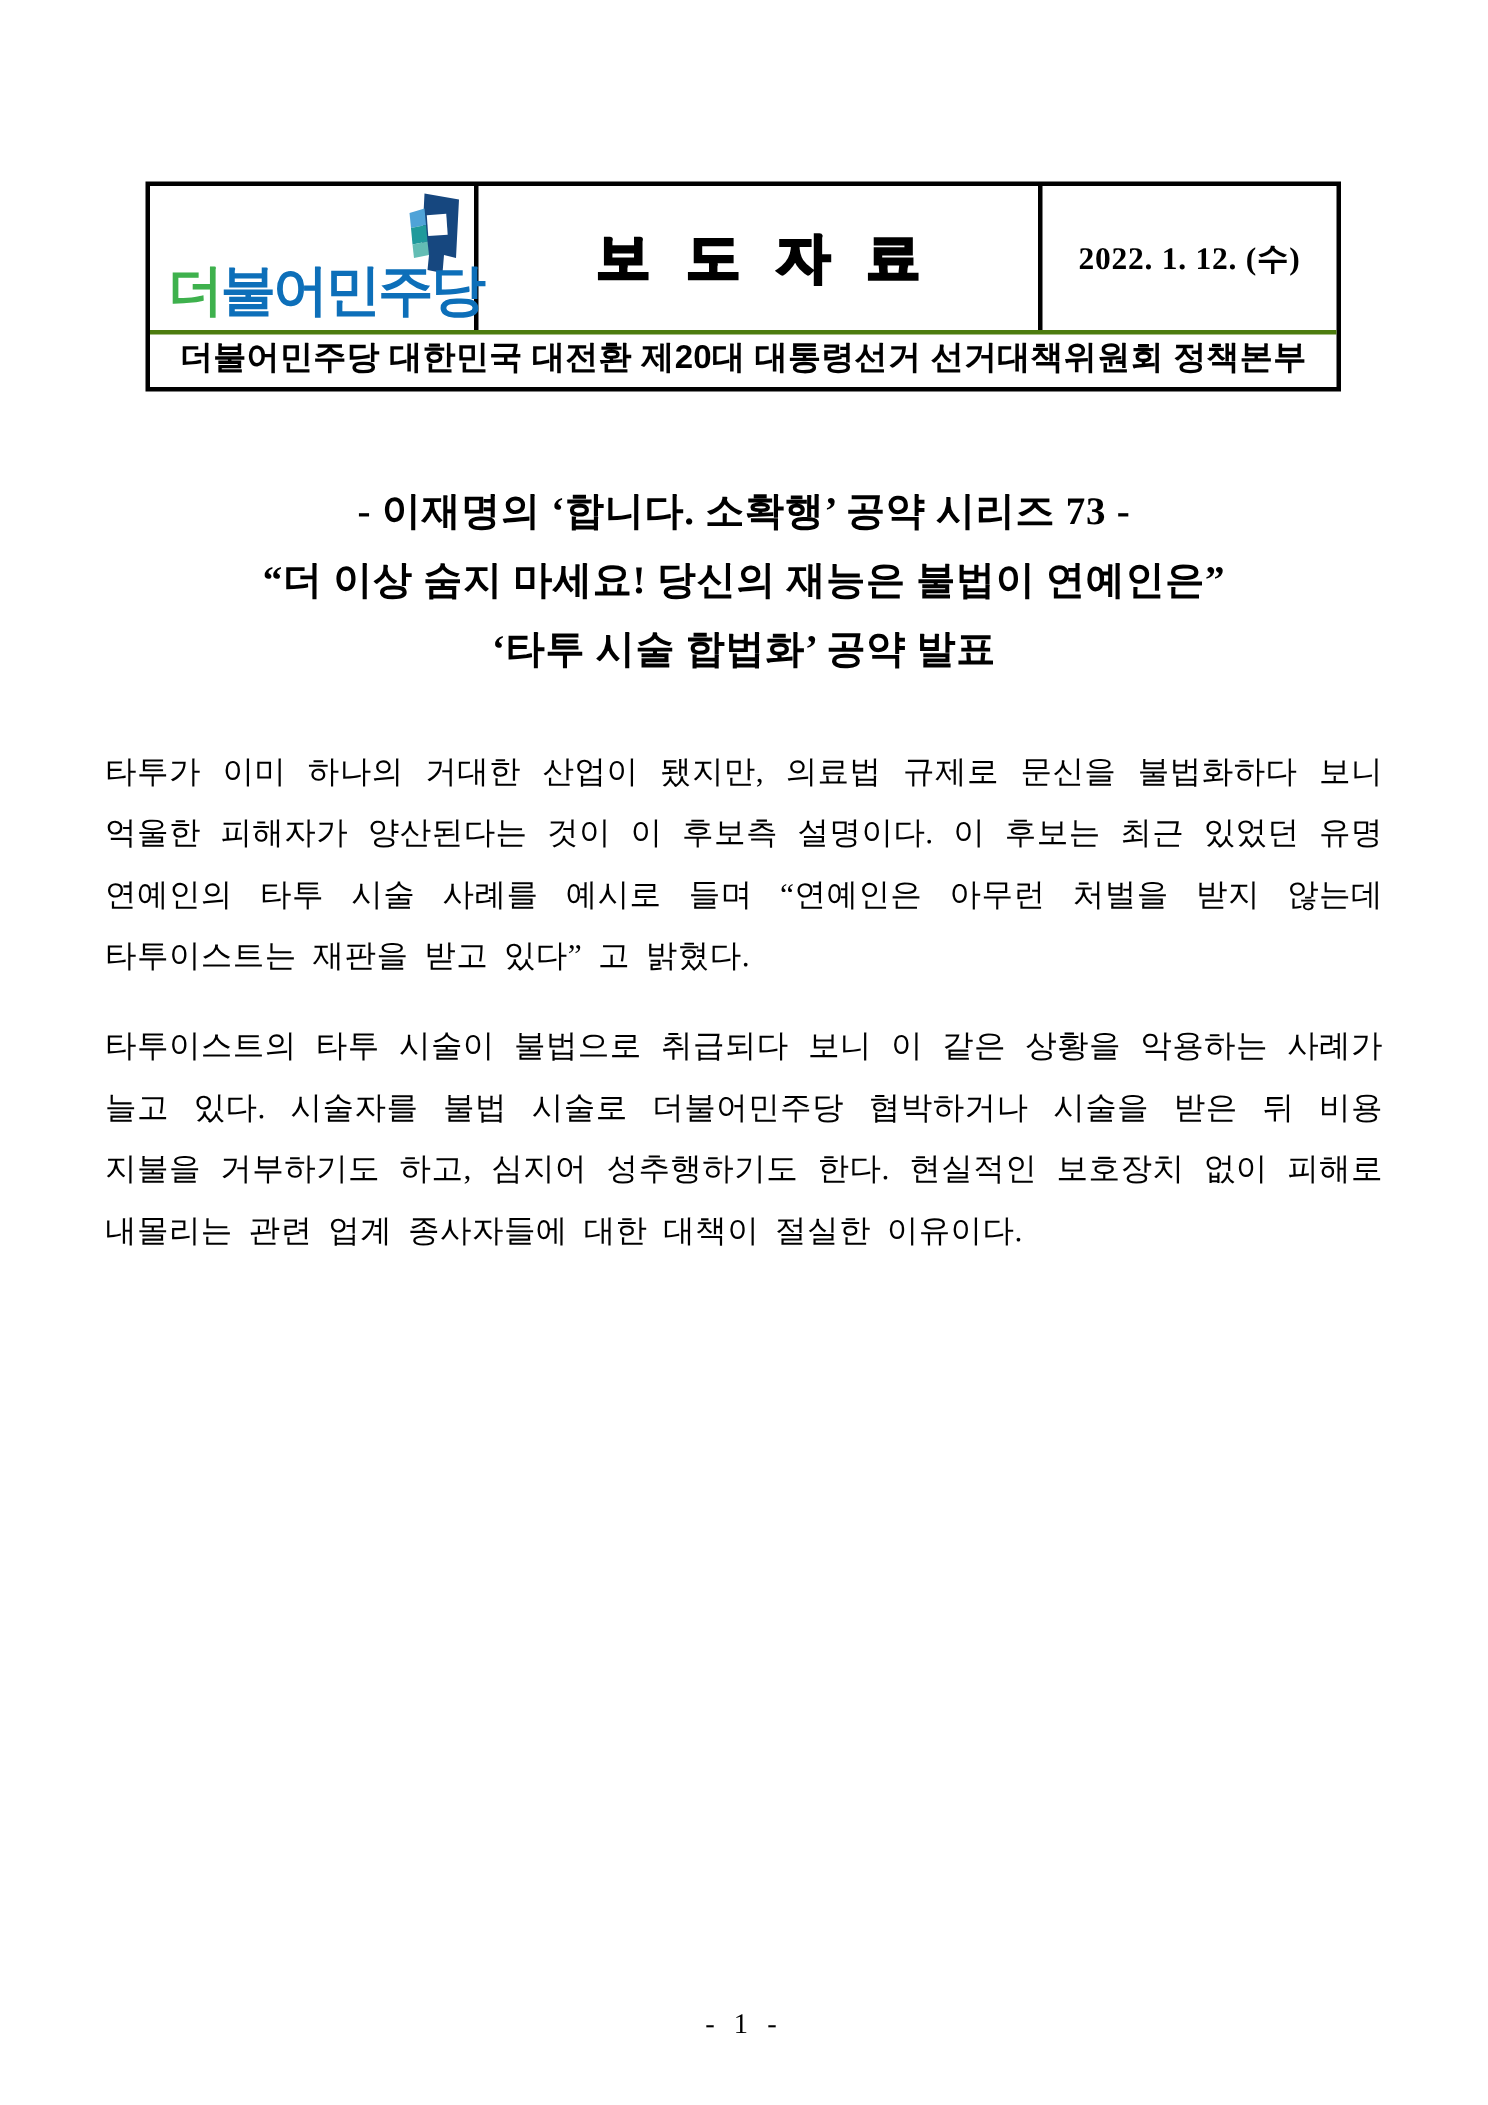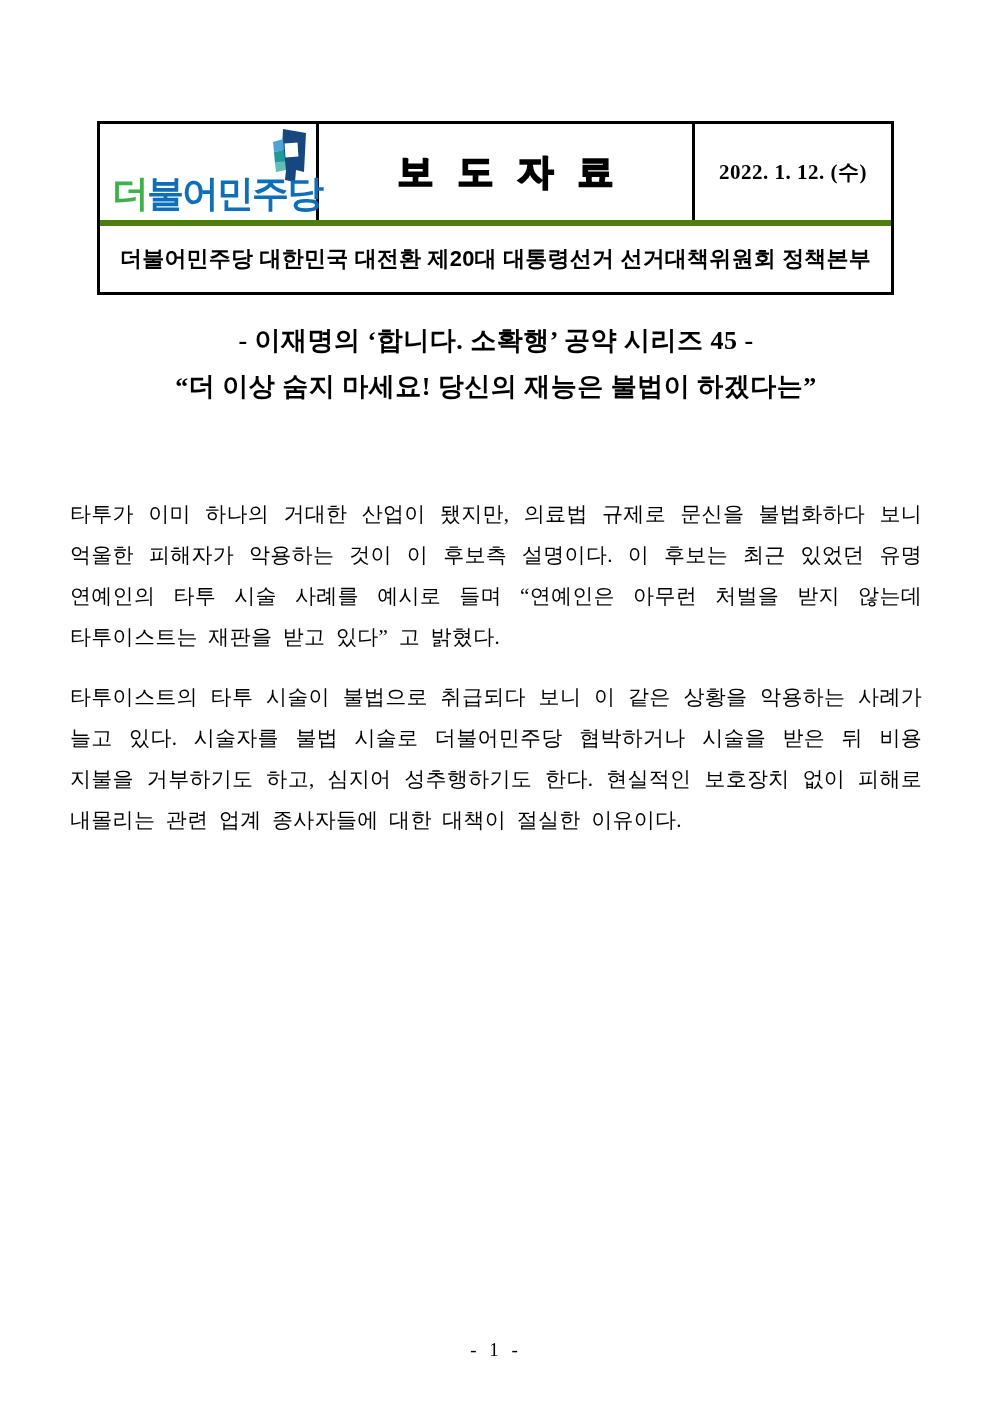--- a/index.html
+++ b/index.html
@@ -51,23 +51,23 @@
     -webkit-text-stroke: 2px #000;
   }
   .cell-date {
     width: 196px;
     display: flex; align-items: center; justify-content: center;
     font-family: Liberation Serif, serif;
     font-weight: 700; font-size: 21px; letter-spacing: 0.5px;
     white-space: nowrap;
   }
   .header-bottom {
-    border-top: 6px solid #4d7c0f;
-    height: 72px;
-    display: flex; align-items: center; justify-content: center;
+    border-top: 3px solid #4d7c0f;
+    height: 38px;
+    display: flex; justify-content: center;
     font-family: "Liberation Sans", "DejaVu Sans", sans-serif;
     font-weight: 700; font-size: 22px; letter-spacing: 0.2px;
     white-space: nowrap;
   }
 
   
   .headline {
     position: absolute;
     left: 70px; right: 70px; top: 318px;
     text-align: center;
@@ -136,24 +136,25 @@
       </div>
 
     </div>
 
     <div class="header-bottom">
       <span>더불어민주당 대한민국 대전환 제20대 대통령선거 선거대책위원회 정책본부</span>
     </div>
   </div>
 
   <div class="headline">
-    <div>- 이재명의 ‘합니다. 소확행’ 공약 시리즈 45 -</div>
-    <div>“더 이상 숨지 마세요! 당신의 재능은 불법이 하겠다는”</div>
+    <div>- 이재명의 ‘합니다. 소확행’ 공약 시리즈 73 -</div>
+    <div>“더 이상 숨지 마세요! 당신의 재능은 불법이 연예인은”</div>
+    <div>‘타투 시술 합법화’ 공약 발표</div>
   </div>
 
   <div class="body-text">
-    <p>타투가 이미 하나의 거대한 산업이 됐지만, 의료법 규제로 문신을 불법화하다 보니 억울한 피해자가 악용하는 것이 이 후보측 설명이다. 이 후보는 최근 있었던 유명 연예인의 타투 시술 사례를 예시로 들며 “연예인은 아무런 처벌을 받지 않는데 타투이스트는 재판을 받고 있다” 고 밝혔다.</p>
+    <p>타투가 이미 하나의 거대한 산업이 됐지만, 의료법 규제로 문신을 불법화하다 보니 억울한 피해자가 양산된다는 것이 이 후보측 설명이다. 이 후보는 최근 있었던 유명 연예인의 타투 시술 사례를 예시로 들며 “연예인은 아무런 처벌을 받지 않는데 타투이스트는 재판을 받고 있다” 고 밝혔다.</p>
     <p>타투이스트의 타투 시술이 불법으로 취급되다 보니 이 같은 상황을 악용하는 사례가 늘고 있다. 시술자를 불법 시술로 더불어민주당 협박하거나 시술을 받은 뒤 비용 지불을 거부하기도 하고, 심지어 성추행하기도 한다. 현실적인 보호장치 없이 피해로 내몰리는 관련 업계 종사자들에 대한 대책이 절실한 이유이다.</p>
   </div>
 
   <div class="page-footer">- 1 -</div>
 
 </div>
 
 </body></html>

